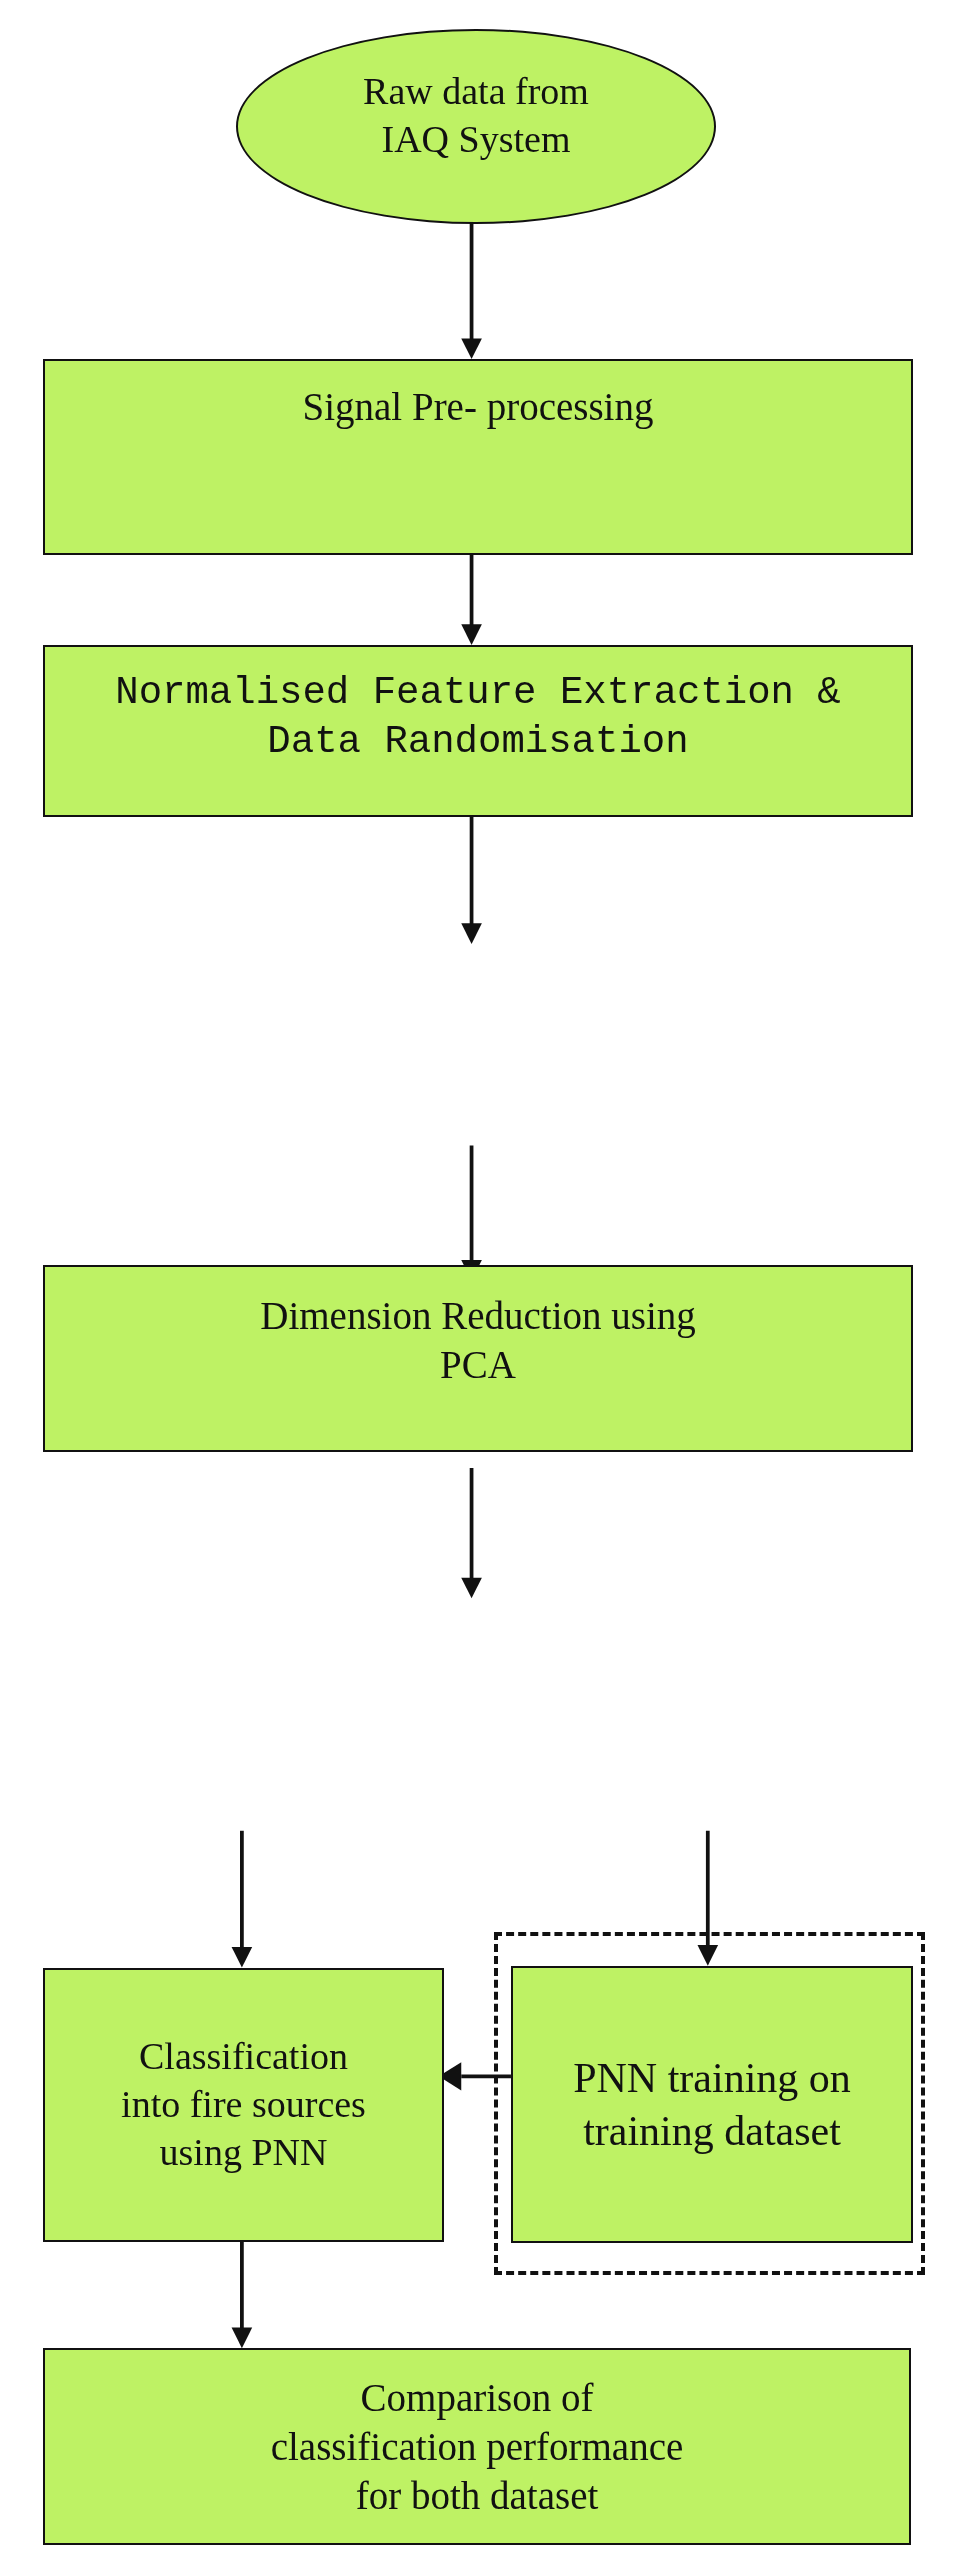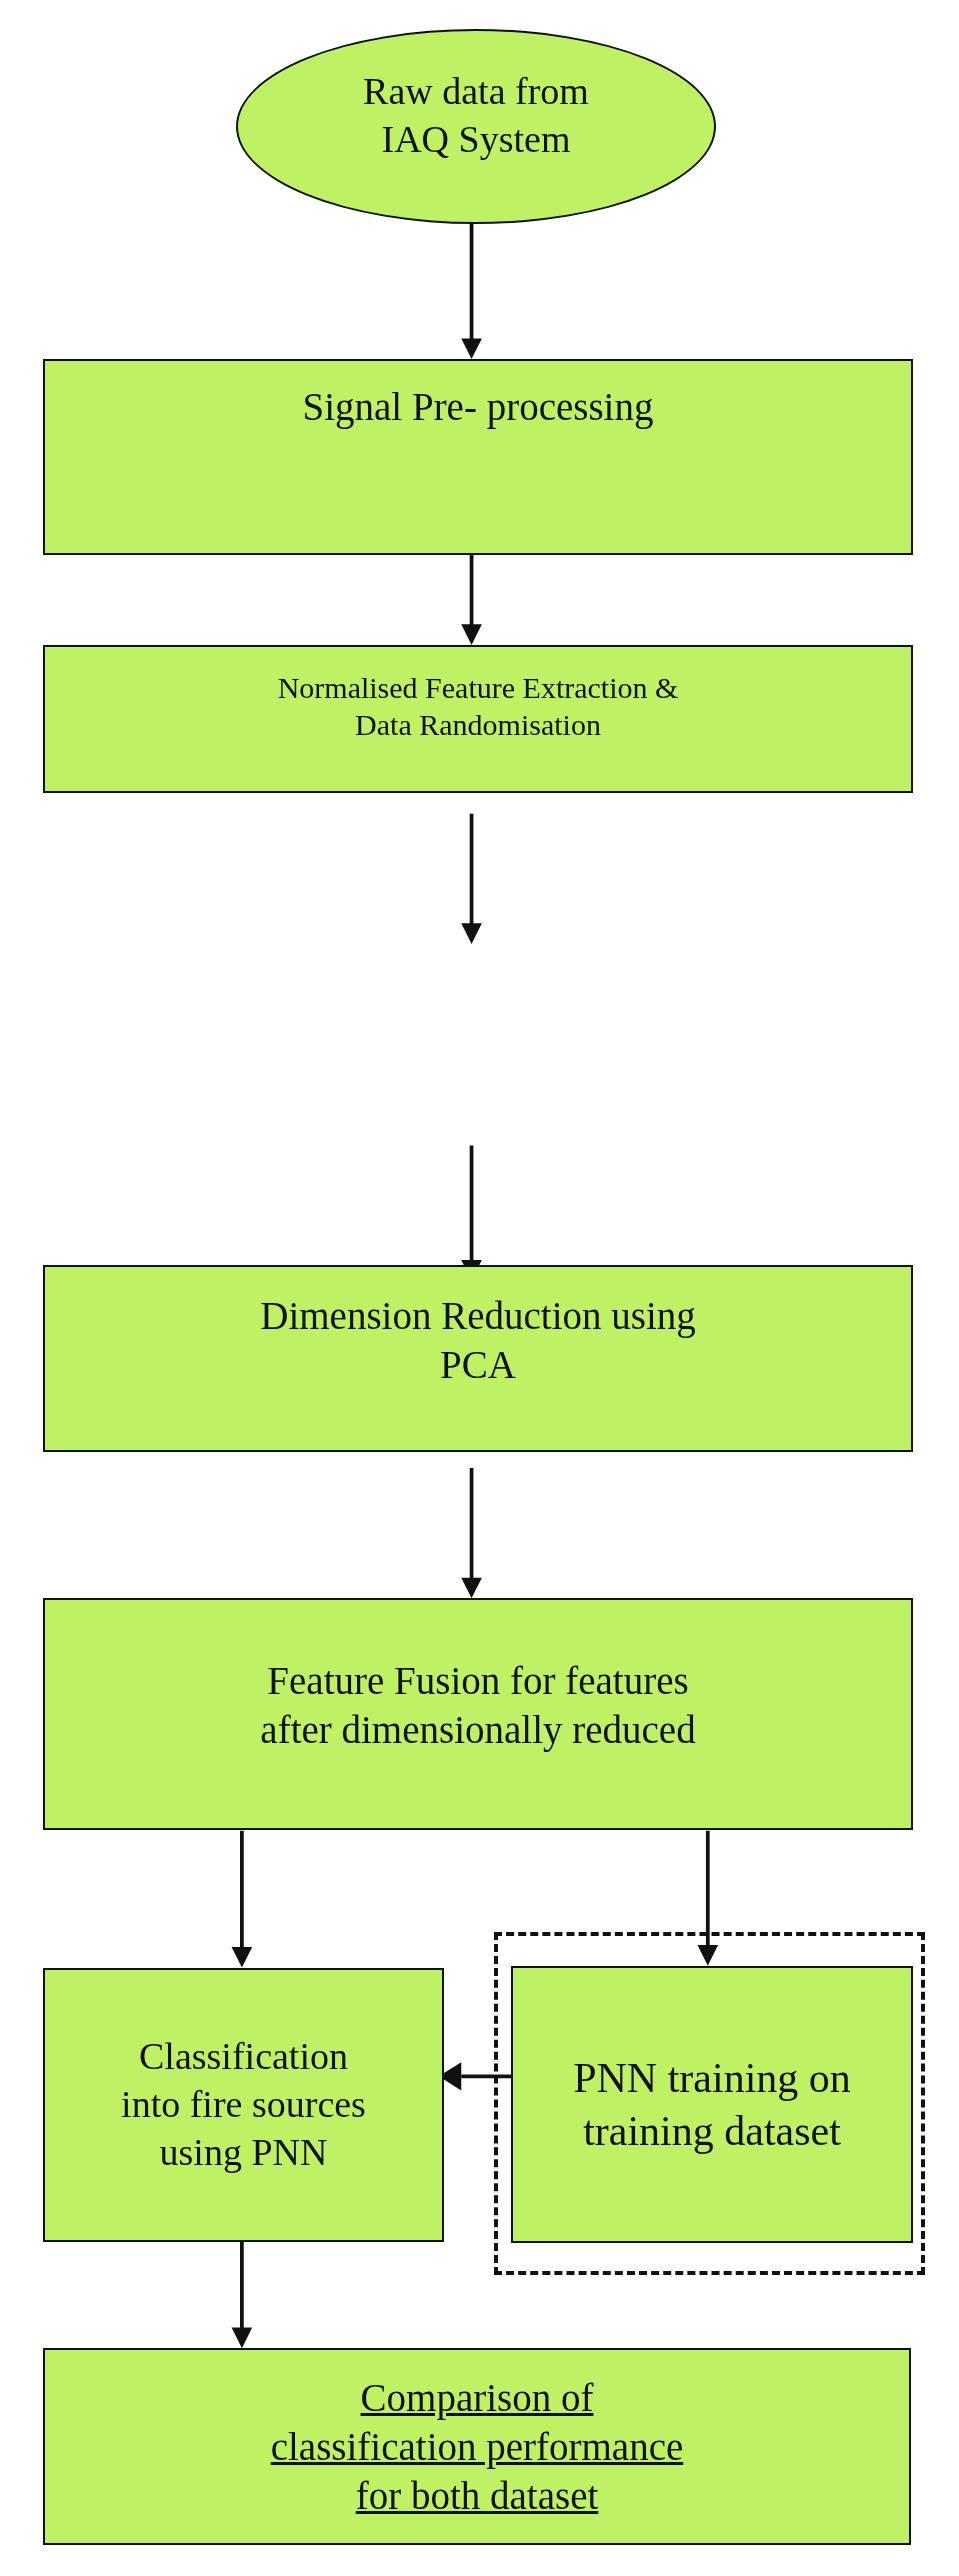--- a/index.html
+++ b/index.html
@@ -55,24 +55,25 @@
     align-items: flex-start;
     padding-top: 37px;
   }
   #node-signal-preprocessing {
     left: 43px;   top: 359px;  width: 870px;  height: 196px;
     font-size: 39px;
     align-items: flex-start;
     padding-top: 20.6px;
   }
   #node-normalised-feature {
-    left: 43px;   top: 645px;  width: 870px;  height: 148px;
-    font-size: 30px;
+    left: 43px;   top: 645px;  width: 870px;  height: 172px;
+    font-size: 39px;
     align-items: flex-start;
     padding-top: 21.6px;
+    font-family: Liberation Mono, monospace;
   }
   #node-feature-selection {
     left: 43px;   top: 944px; width: 870px;  height: 202px;
     font-size: 39px;
     align-items: flex-start;
     padding-top: 57px;
   }
   #node-dimension-reduction {
     left: 43px;   top: 1265px; width: 870px;  height: 187px;
     font-size: 39px;
@@ -95,21 +96,20 @@
   }
   #node-pnn-training {
     left: 511px;  top: 1966px; width: 402px;  height: 277px;
     font-size: 42px;
     padding: 0 7.5px;
   }
   #node-comparison {
     left: 43px;   top: 2348px; width: 868px;  height: 197px;
     font-size: 39px;
     padding: 0 12px;
-    text-decoration: underline;
   }
 </style>
 </head>
 <body>
 
 <div id="canvas">
 
   <svg class="flow-svg" viewBox="0 0 1024 2748" aria-hidden="true">
     <defs>
       <marker id="arrowdown" markerWidth="11" markerHeight="11" refX="5.5" refY="9.6" orient="0" markerUnits="userSpaceOnUse">
@@ -171,22 +171,20 @@
 
   <div class="node node-rect" id="node-signal-preprocessing">Signal Pre- processing</div>
 
   <div class="node node-rect" id="node-normalised-feature">Normalised Feature Extraction &amp;
 Data Randomisation</div>
 
 
   <div class="node node-rect" id="node-dimension-reduction">Dimension Reduction using
 PCA</div>
 
-  <div class="node node-rect" id="node-feature-fusion">Feature Fusion for features
-after dimensionally reduced</div>
 
   <div class="node node-rect" id="node-classification">Classification
 into fire sources
 using PNN</div>
 
   <div class="node node-dashed" id="group-pnn-training"></div>
 
   <div class="node node-rect" id="node-pnn-training">PNN training on
 training dataset</div>
 

